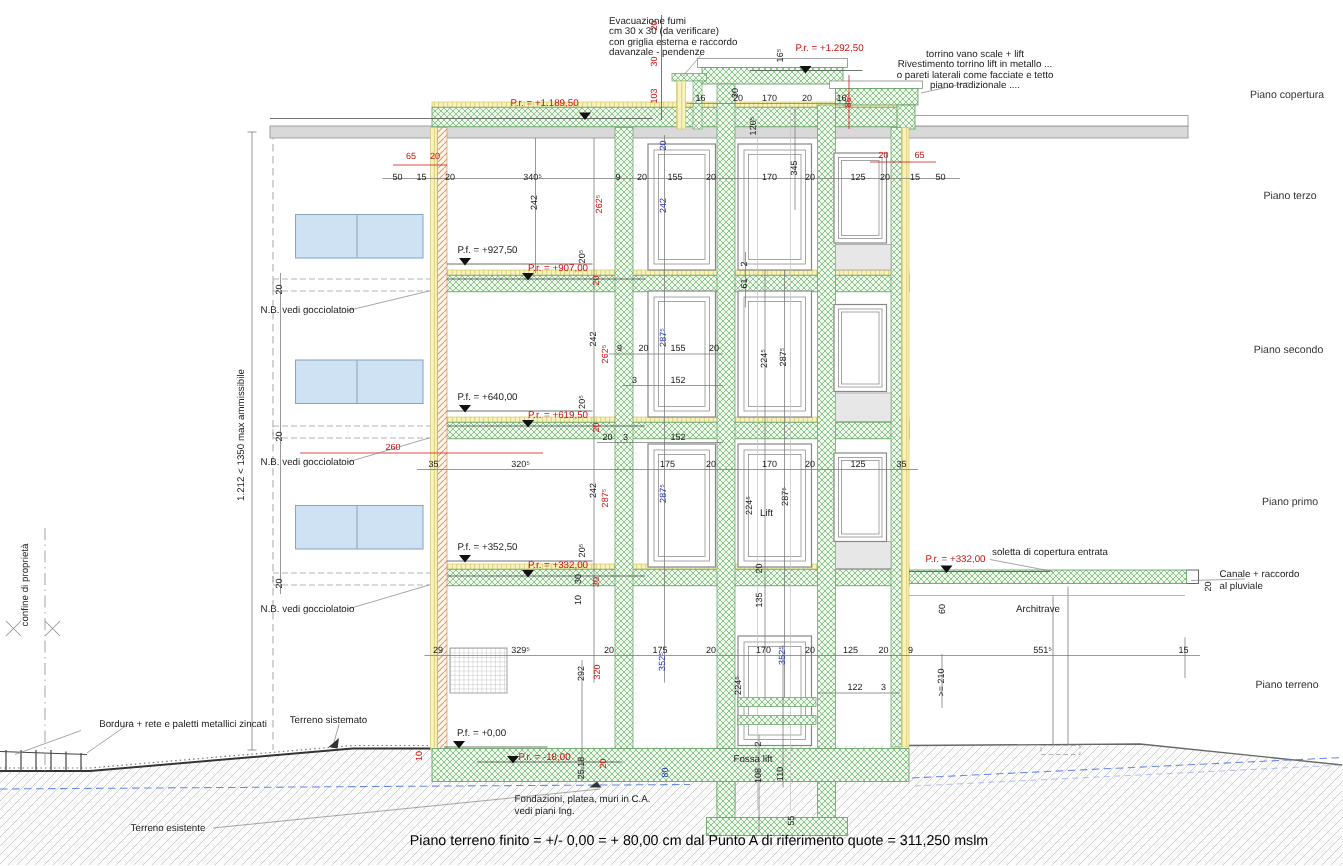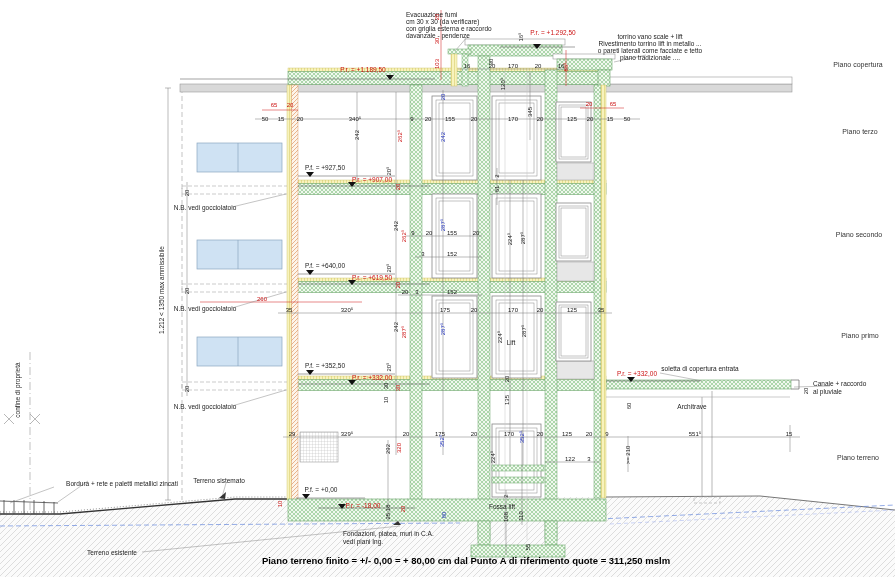--- a/index.html
+++ b/index.html
@@ -9,21 +9,21 @@
   #labels-layer{position:absolute;left:0;top:0;width:895px;height:577px;pointer-events:none;}
   .lbl{position:absolute;white-space:nowrap;transform:translate(-50%,-50%);
        font-size:6px;line-height:1;color:#1a1a1a;}
   .lbl.vert{transform:translate(-50%,-50%) rotate(-90deg);}
   .lbl.anchorl{transform:translate(0,-50%);}
   .c-r{color:#cc1111;}
   .c-b{color:#2233bb;}
   .c-n{font-size:6.5px;color:#222;}
   .c-nr{font-size:6.5px;color:#cc1111;}
   .c-f{font-size:7px;color:#333;}
-  .c-t{font-size:9.5px;font-weight:700;color:#000;}
+  .c-t{font-size:9.5px;font-weight:400;color:#000;}
 </style>
 </head>
 <body>
 
 <div id="canvas">
 
 <svg id="drawing" width="895" height="577" viewBox="0 0 895 577" xmlns="http://www.w3.org/2000/svg">
   <defs>
     <pattern id="gh" width="4" height="4" patternUnits="userSpaceOnUse">
       <rect width="4" height="4" fill="#f0f8ee"></rect>

